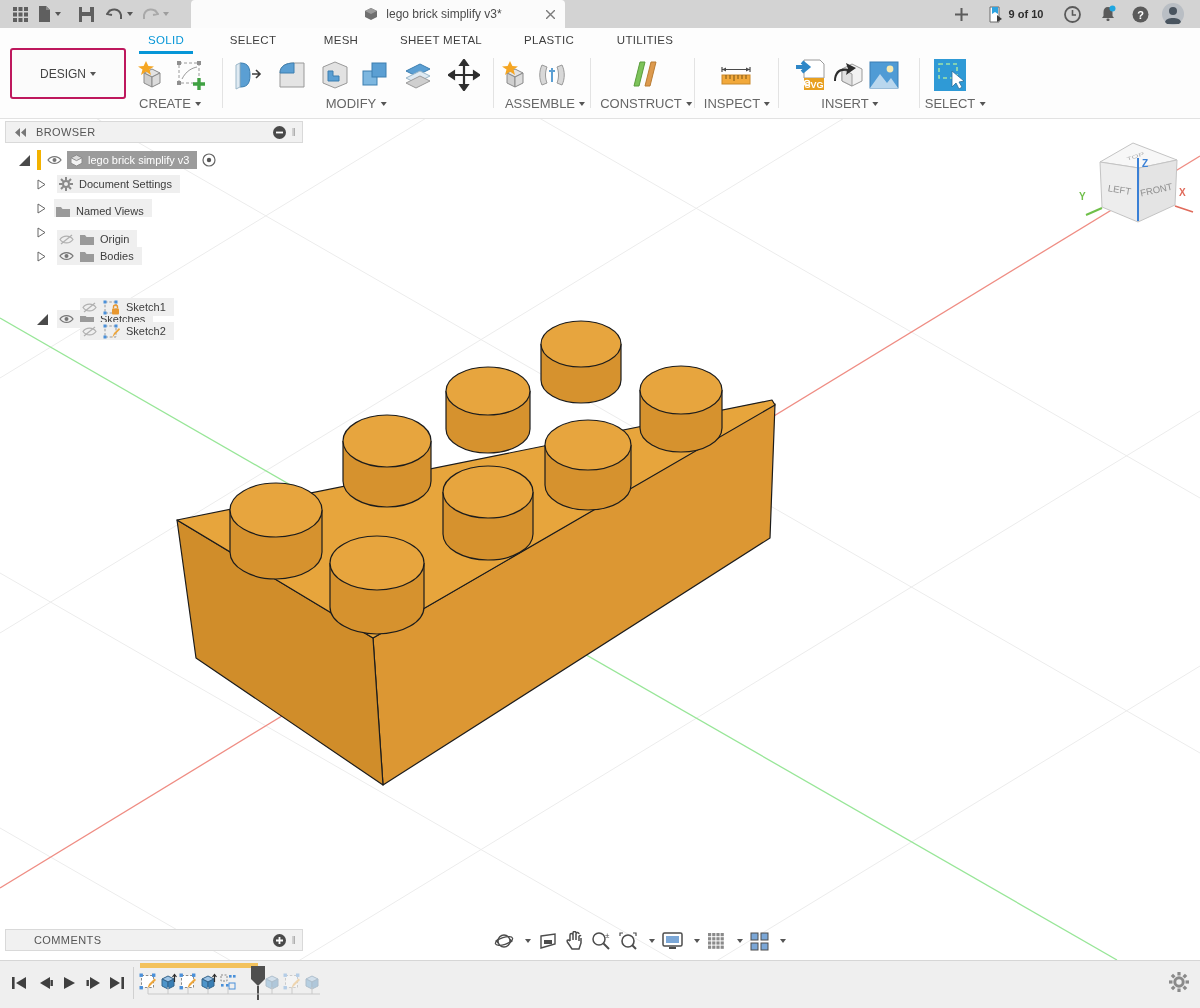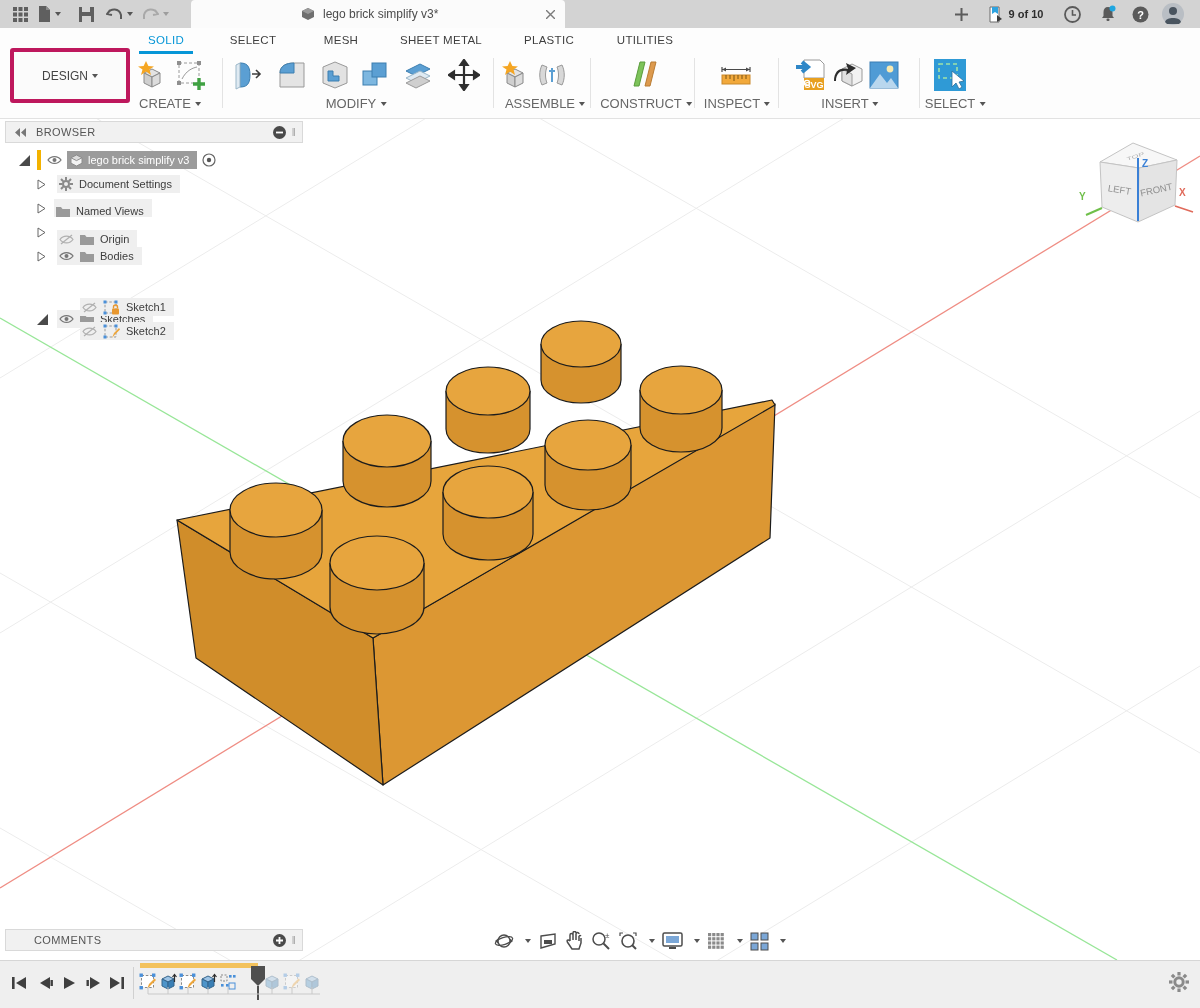--- a/index.html
+++ b/index.html
@@ -4,31 +4,31 @@
 <style>
   html,body{margin:0;padding:0;background:#888;}
   #app{position:relative;width:1200px;height:1008px;overflow:hidden;background:#fff;
        font-family:"Liberation Sans",sans-serif;-webkit-font-smoothing:antialiased;}
   .abs{position:absolute;}
   
   #topbar{position:absolute;left:0;top:0;width:1200px;height:28px;background:#d3d3d3;}
   .tb-icon{position:absolute;top:0;height:28px;display:flex;align-items:center;justify-content:center;}
   .doc-tab{position:absolute;top:0;height:28px;display:flex;align-items:center;border-radius:4px 4px 0 0;
            font-size:12px;color:#4b4b4b;}
-  .doc-tab.active{background:#fbfbfb;}
+  .doc-tab.active{background:#fbfbfb;justify-content:center;}
   .doc-tab.inactive{background:#c7c7c7;color:#5d5d5d;}
   .caret{display:inline-block;width:0;height:0;border-left:3.5px solid transparent;
          border-right:3.5px solid transparent;border-top:4px solid #555;margin-left:4px;}
   .caret.lt{border-top-color:#9d9d9d;}
   
   #ribbon{position:absolute;left:0;top:28px;width:1200px;height:90px;background:#fdfdfd;border-bottom:1px solid #e2e2e2;}
   .rtab{position:absolute;top:6px;transform:translateX(-50%);font-size:11.5px;letter-spacing:.3px;color:#3f3f3f;cursor:default;}
   .rtab.active{color:#0696d7;}
   #solid-underline{position:absolute;left:139px;top:23px;width:54px;height:3px;background:#0696d7;}
-  .design-box{position:absolute;left:10px;top:20px;width:112px;height:47px;border:4px solid #be185d;border-radius:3px;
+  .design-box{position:absolute;left:10px;top:20px;width:112px;height:47px;border:2px solid #be185d;border-radius:3px;
               display:flex;align-items:center;justify-content:center;font-size:12px;color:#444;background:#fbfbfb;}
   .rgroup-label{position:absolute;top:68px;transform:translateX(-50%);font-size:13px;color:#666;
                 display:flex;align-items:center;white-space:nowrap;}
   .rdivider{position:absolute;top:30px;width:1px;height:50px;background:#e3e3e3;}
   .ricon{position:absolute;top:30px;width:34px;height:34px;transform:translateX(-50%);display:flex;align-items:center;justify-content:center;}
   
   #browser-hdr,#comments-bar{position:absolute;left:5px;width:298px;height:22px;background:#f1f1f1;
        border:1px solid #d9d9d9;box-sizing:border-box;display:flex;align-items:center;font-size:11px;color:#555;}
   #browser-hdr{top:121px;}
   #comments-bar{top:929px;}

